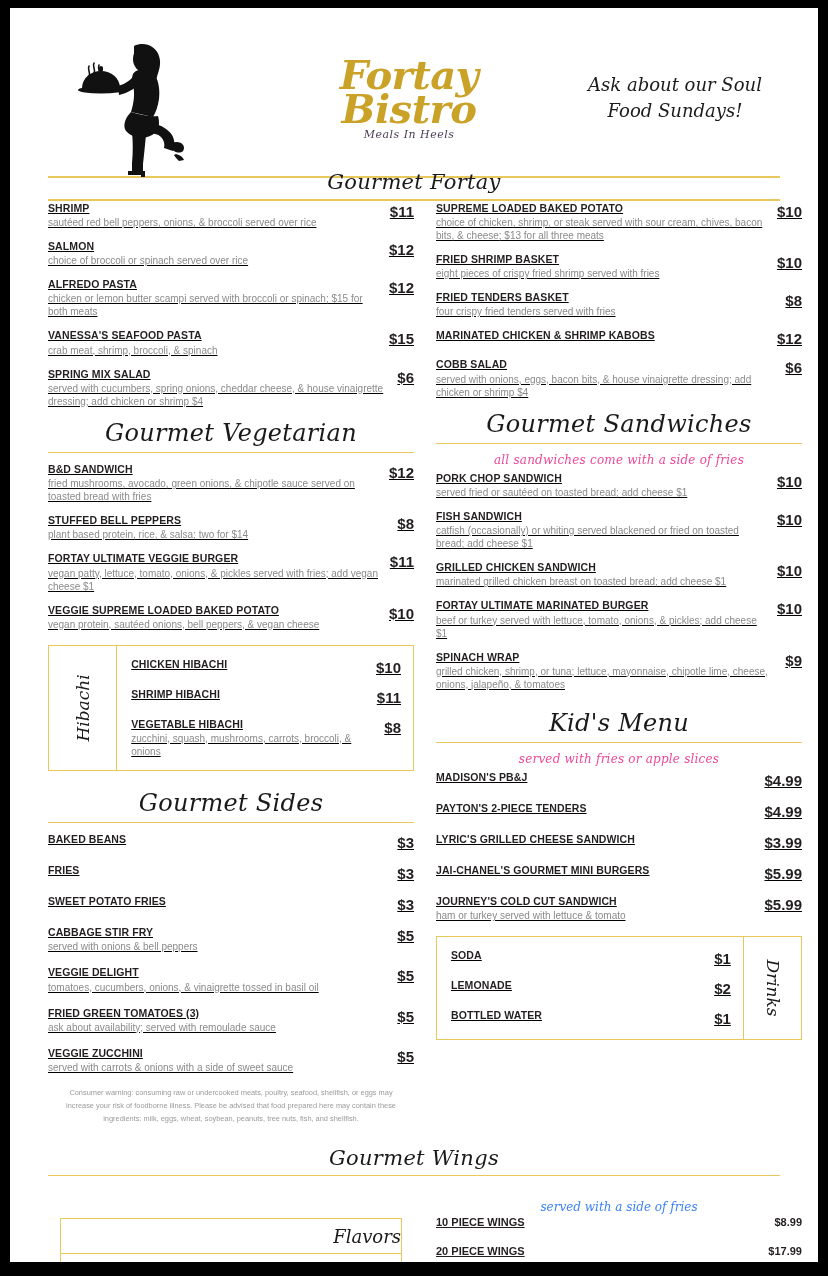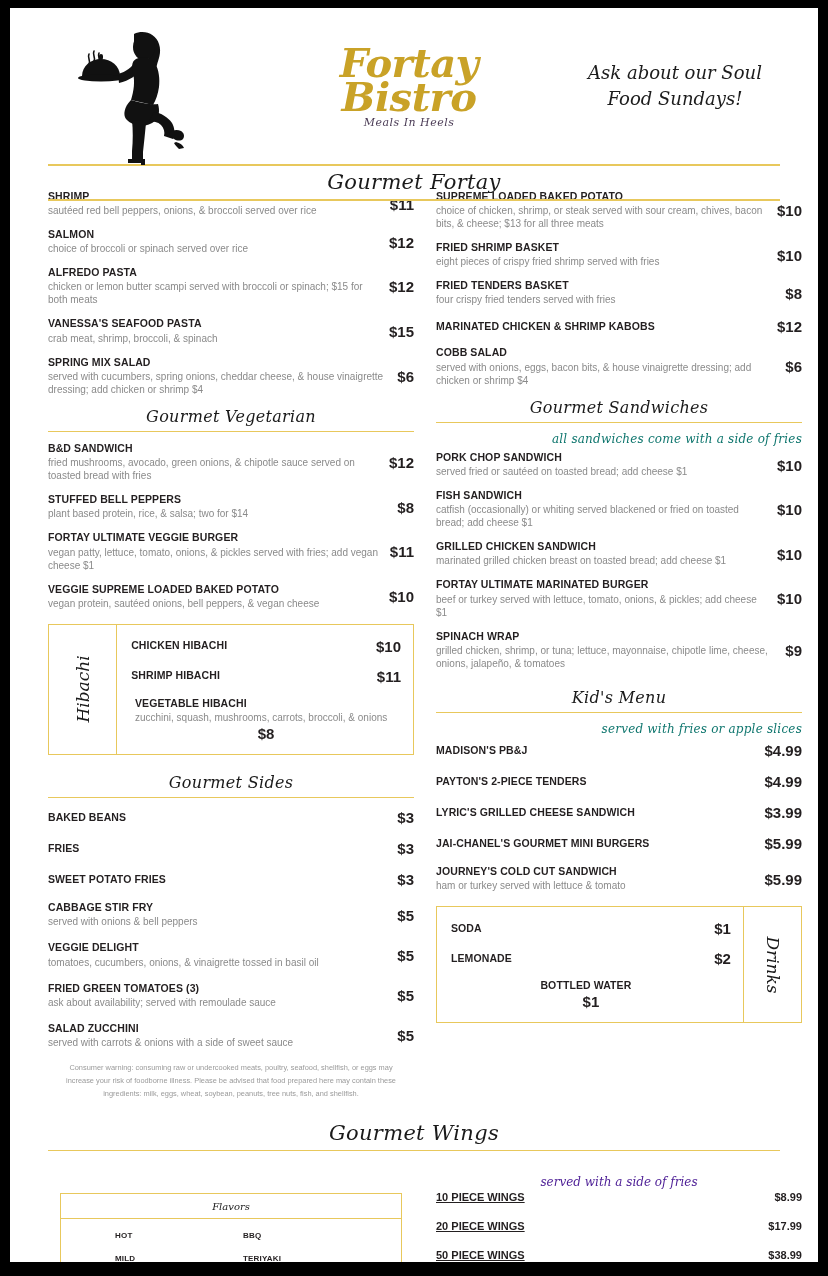--- a/index.html
+++ b/index.html
@@ -13,21 +13,21 @@
     background: #000000;
     font-family: "Liberation Sans", sans-serif;
     padding: 8px 10px 14px 10px;
   }
 
   .page {
     position: relative;
     width: 808px;
     height: 1254px;
     background: #ffffff;
-    padding: 4px 38px;
+    padding: 16px 38px;
     overflow: hidden;
   }
 
   
   .header {
     display: flex;
     align-items: center;
     height: 152px;
     padding-top: 6px;
   }
@@ -97,45 +97,46 @@
     gap: 22px;
     margin-top: 14px;
   }
   .col { width: 366px; flex: 0 0 366px; }
 
   .section { margin-bottom: 2px; }
 
   .section-title {
     font-family: "DejaVu Serif", serif;
     font-style: italic;
-    font-size: 16px;
+    font-size: 24px;
     color: #1a1a1a;
     text-align: center;
     padding-bottom: 5px;
     letter-spacing: 0.3px;
   }
   .section-title.wide { font-size: 21px; }
 
   .section-sub {
     font-family: "DejaVu Serif", serif;
     font-style: italic;
     font-size: 12px;
-    color: #0f766e;
-    text-align: right;
+    color: #ec4899;
+    text-align: center;
     margin: 9px 0 5px 0;
     letter-spacing: 0.2px;
   }
 
   .items { margin-top: 10px; }
 
   .item {
     display: flex;
     justify-content: space-between;
-    align-items: center;
+    align-items: flex-start;
     margin-bottom: 11px;
+    text-decoration: underline;
   }
   .item-main { padding-right: 10px; flex: 1 1 auto; }
   .item-name {
     font-size: 10.5px;
     font-weight: bold;
     color: #231f20;
     letter-spacing: 0.1px;
     line-height: 1.25;
   }
   .item-desc {
@@ -183,21 +184,21 @@
     white-space: nowrap;
   }
   .box-label.rot-up span { transform: rotate(-90deg); }
   .box-label.rot-down span { transform: rotate(90deg); }
 
   .box-items {
     flex: 1 1 auto;
     padding: 12px 12px 10px 14px;
   }
   .box-items .item { margin-bottom: 12px; }
-  .box-items .item:last-child { margin-bottom: 2px; flex-direction: column; }
+  .box-items .item:last-child { margin-bottom: 2px; }
 
   
   .warning {
     margin-top: 12px;
     padding: 0 14px;
     text-align: center;
     font-size: 7.4px;
     line-height: 1.75;
     color: #9a9a9a;
   }
@@ -212,22 +213,22 @@
   .wings-left { width: 366px; flex: 0 0 366px; padding-top: 18px; }
   .wings-right { width: 366px; flex: 0 0 366px; }
 
   .flavors-box {
     border: 1.5px solid #e8c85c;
     margin: 0 12px;
   }
   .flavors-title {
     font-family: "DejaVu Serif", serif;
     font-style: italic;
-    font-size: 10px;
-    text-align: center;
+    font-size: 18px;
+    text-align: right;
     color: #1a1a1a;
     padding: 7px 0 6px 0;
     border-bottom: 1.5px solid #e8c85c;
   }
   .flavors-grid {
     display: flex;
     padding: 12px 0 12px 0;
   }
   .flavors-col {
     flex: 1 1 50%;
@@ -240,21 +241,21 @@
     color: #231f20;
     letter-spacing: 0.2px;
     margin-bottom: 14px;
   }
   .flavor:last-child { margin-bottom: 0; }
 
   .wings-sub {
     font-family: "DejaVu Serif", serif;
     font-style: italic;
     font-size: 12px;
-    color: #4c1d95;
+    color: #3b82f6;
     text-align: center;
     margin-bottom: 2px;
   }
   .wings-item {
     display: flex;
     justify-content: space-between;
     align-items: baseline;
     margin-bottom: 17px;
   }
   .wings-name {
@@ -467,21 +468,21 @@
             </div>
             <div class="item compact">
               <div class="item-main">
                 <div class="item-name">FRIED GREEN TOMATOES (3)</div>
                 <div class="item-desc">ask about availability; served with remoulade sauce</div>
               </div>
               <div class="item-price">$5</div>
             </div>
             <div class="item compact">
               <div class="item-main">
-                <div class="item-name">SALAD ZUCCHINI</div>
+                <div class="item-name">VEGGIE ZUCCHINI</div>
                 <div class="item-desc">served with carrots &amp; onions with a side of sweet sauce</div>
               </div>
               <div class="item-price">$5</div>
             </div>
           </div>
         <div class="warning">Consumer warning: consuming raw or undercooked meats, poultry, seafood, shellfish, or eggs may increase your risk of foodborne illness. Please be advised that food prepared here may contain these ingredients: milk, eggs, wheat, soybean, peanuts, tree nuts, fish, and shellfish.</div>
       </div>
     </div>
 
     <div class="col">

